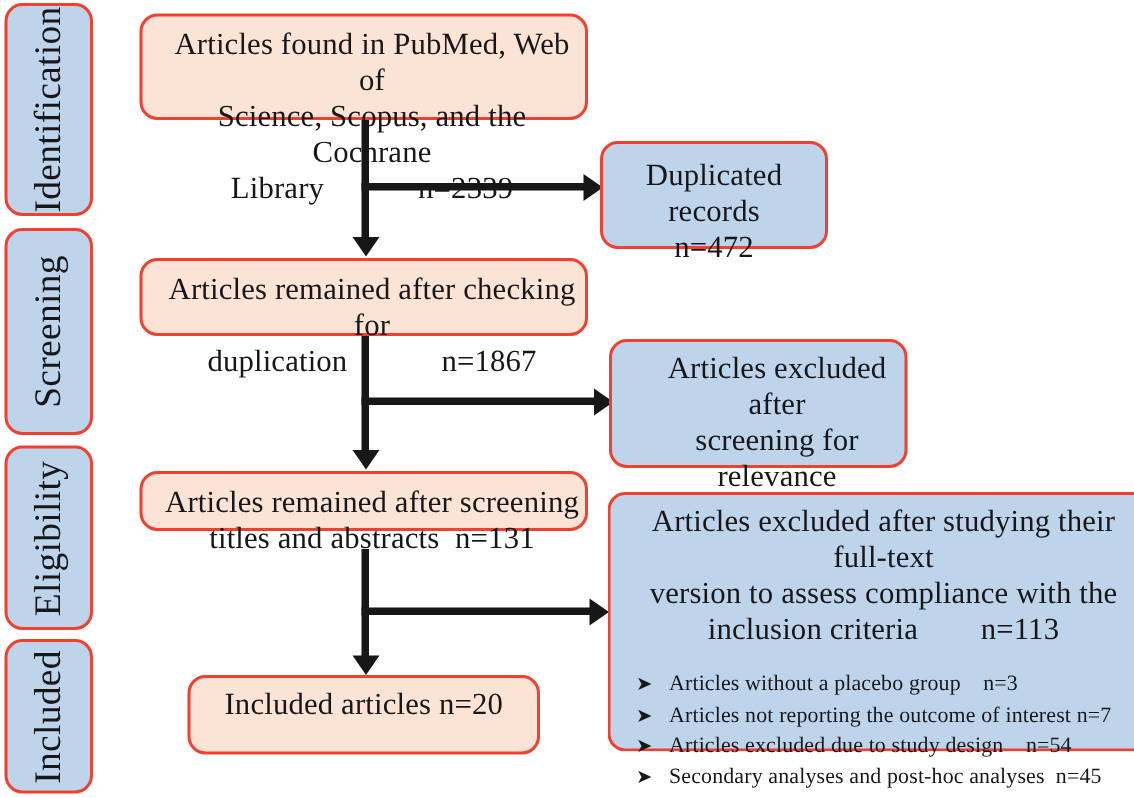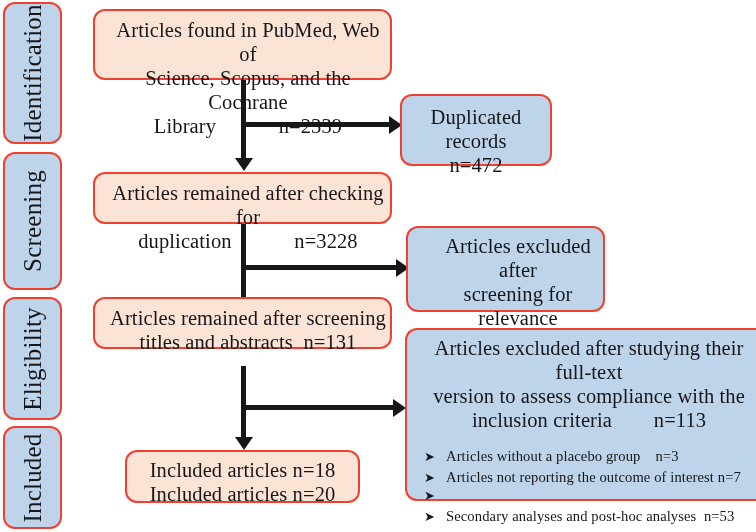--- a/index.html
+++ b/index.html
@@ -61,21 +61,21 @@
 
   
   .mainbox {
     left: 93px;
     width: 299px;
     padding: 8px 0 0 11px;
     font-size: 20.5px;
   }
   #box-identification { top: 9px;  height: 71px; }
   #box-after-dup      { top: 172px; height: 52px; }
-  #box-after-screen   { top: 297px; height: 52px; }
+  #box-after-screen   { top: 314px; height: 40px; }
   #box-included       { left: 125px; width: 235px; top: 450px; height: 53px;
                         padding: 7px 0 0 0; text-align: center; font-size: 20.5px; }
 
   
   #box-duplicated {
     left: 400px; top: 94px; width: 152px; height: 72px;
     padding: 10px 0 0 0; text-align: center; font-size: 20.5px;
   }
   #box-excluded-screening {
     left: 406px; top: 226px; width: 199px; height: 86px;
@@ -165,21 +165,21 @@
   <div class="hline" style="left:241px; top:122px; width:152px;"></div>
   <div class="arrow-right" style="left:389px; top:116px;"></div>
 
   <div class="node blue" id="box-duplicated">
     <span class="txt">Duplicated records
 n=472</span>
   </div>
 
   <div class="node peach mainbox" id="box-after-dup">
     <span class="txt">Articles remained after checking for
-duplication            n=3228</span>
+duplication            n=1867</span>
   </div>
 
   <div class="vline" style="left:241px; top:224px; height:78px;"></div>
   <div class="arrow-down" style="left:234.5px; top:300px;"></div>
 
   <div class="hline" style="left:241px; top:265px; width:162px;"></div>
   <div class="arrow-right" style="left:396px; top:259px;"></div>
 
   <div class="node blue" id="box-excluded-screening">
     <span class="txt">Articles excluded after
@@ -207,26 +207,26 @@
       <div class="bullet-row">
         <span class="bullet-mark">➤</span>
         <span>Articles without a placebo group    n=3</span>
       </div>
       <div class="bullet-row">
         <span class="bullet-mark">➤</span>
         <span>Articles not reporting the outcome of interest n=7</span>
       </div>
       <div class="bullet-row">
         <span class="bullet-mark">➤</span>
-      </div>
-      <div class="bullet-row">
-        <span class="bullet-mark">➤</span>
-        <span>Secondary analyses and post-hoc analyses  n=53</span>
+        <span>Articles excluded due to study design    n=54</span>
+      </div>
+      <div class="bullet-row">
+        <span class="bullet-mark">➤</span>
+        <span>Secondary analyses and post-hoc analyses  n=45</span>
       </div>
     </div>
   </div>
 
   <div class="node peach" id="box-included">
-    <span class="txt">Included articles n=18</span>
     <span class="txt">Included articles n=20</span>
   </div>
 
 </div>
 
 </body></html>

